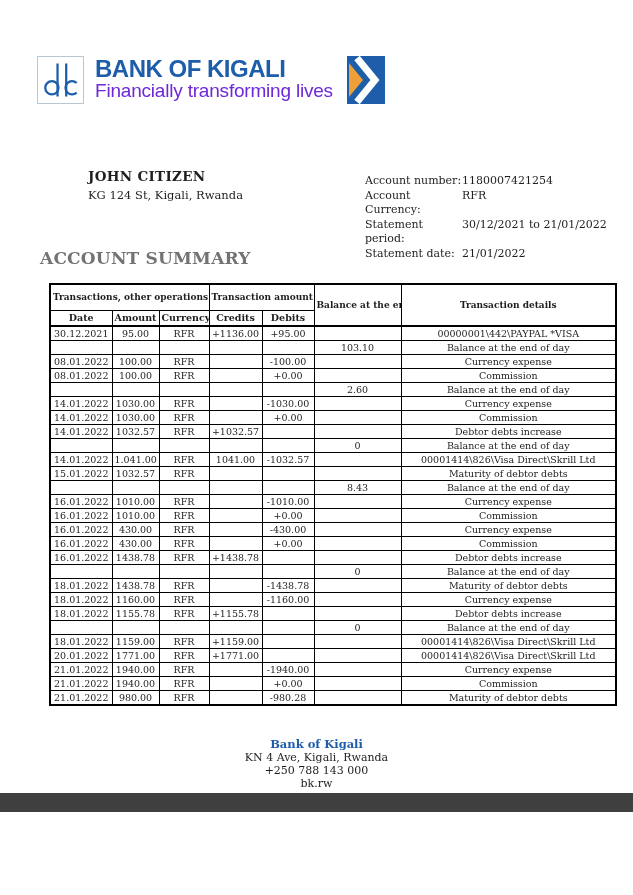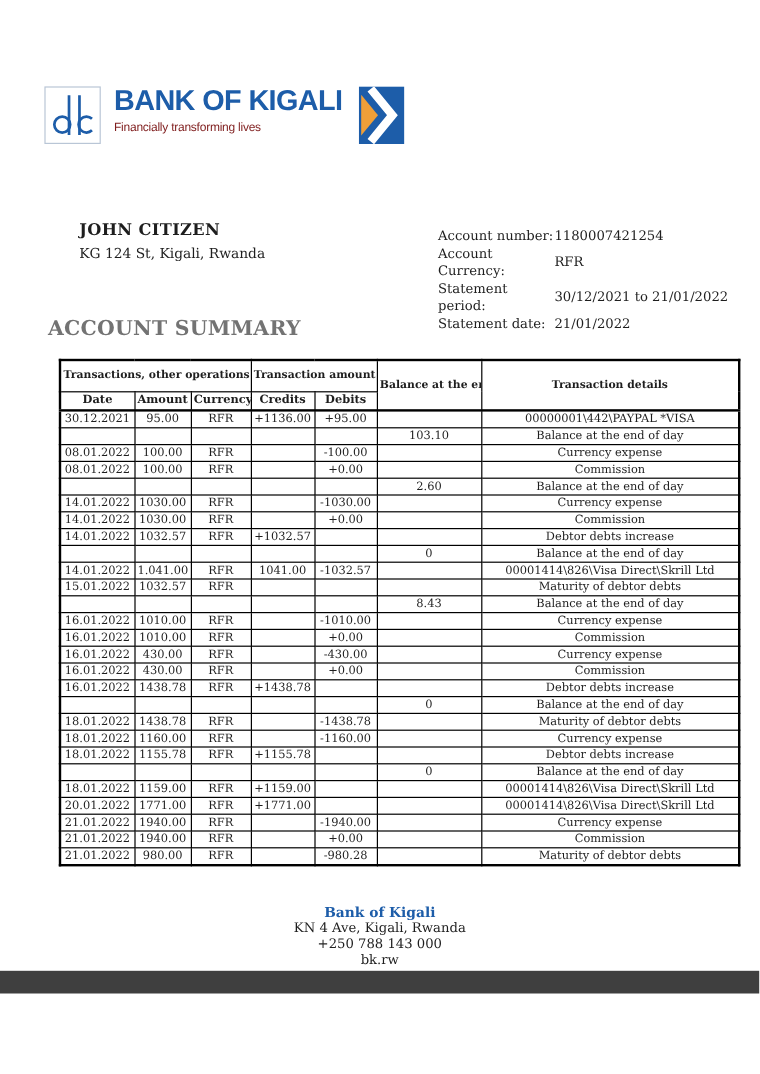--- a/index.html
+++ b/index.html
@@ -4,48 +4,48 @@
 <style>
   * { margin: 0; padding: 0; box-sizing: border-box; }
   html, body { background: #ffffff; }
   body { font-family: "DejaVu Serif", serif; color: #1e1e1e; }
   .page {
     position: relative;
     width: 633px;
     height: 812px;
     background: #ffffff;
     overflow: hidden;
-    margin: 16px auto;
+    margin: 0 auto;
   }
 
   
   .logo-row { position: absolute; left: 37px; top: 56px; display: flex; align-items: flex-start; }
   .bk-box {
     width: 47px; height: 48px;
     border: 1px solid #b9c6d6;
     background: #ffffff;
     display: flex; align-items: center; justify-content: center;
   }
   .logo-text { margin-left: 11px; font-family: "Liberation Sans", sans-serif; }
   .bank-name {
     font-size: 24px; font-weight: 700; letter-spacing: -0.5px;
     color: #1d5da9; line-height: 26px;
   }
   .tagline {
-    font-size: 10px; color: #7f1d1d; line-height: 17px; letter-spacing: -0.2px;
+    font-size: 19px; color: #6d28d9; line-height: 17px; letter-spacing: -0.2px;
   }
   .arrow-emblem { margin-left: 14px; }
 
   
-  .customer { position: absolute; left: 66px; top: 168px; }
+  .customer { position: absolute; left: 88px; top: 168px; }
   .customer-name { font-weight: 700; font-size: 13.5px; letter-spacing: 0.3px; }
   .customer-address { font-size: 11.5px; margin-top: 4px; }
 
   .account-info { position: absolute; left: 365px; top: 174px; font-size: 11px; }
-  .account-info .row { display: flex; line-height: 14.6px; align-items: center; }
+  .account-info .row { display: flex; line-height: 14.6px; }
   .account-info .lbl { width: 97px; }
   .account-info .val { }
 
   
   .section-title {
     position: absolute; left: 40px; top: 248px;
     font-size: 17px; font-weight: 700; color: #737373; letter-spacing: 0.2px;
   }
 
   

